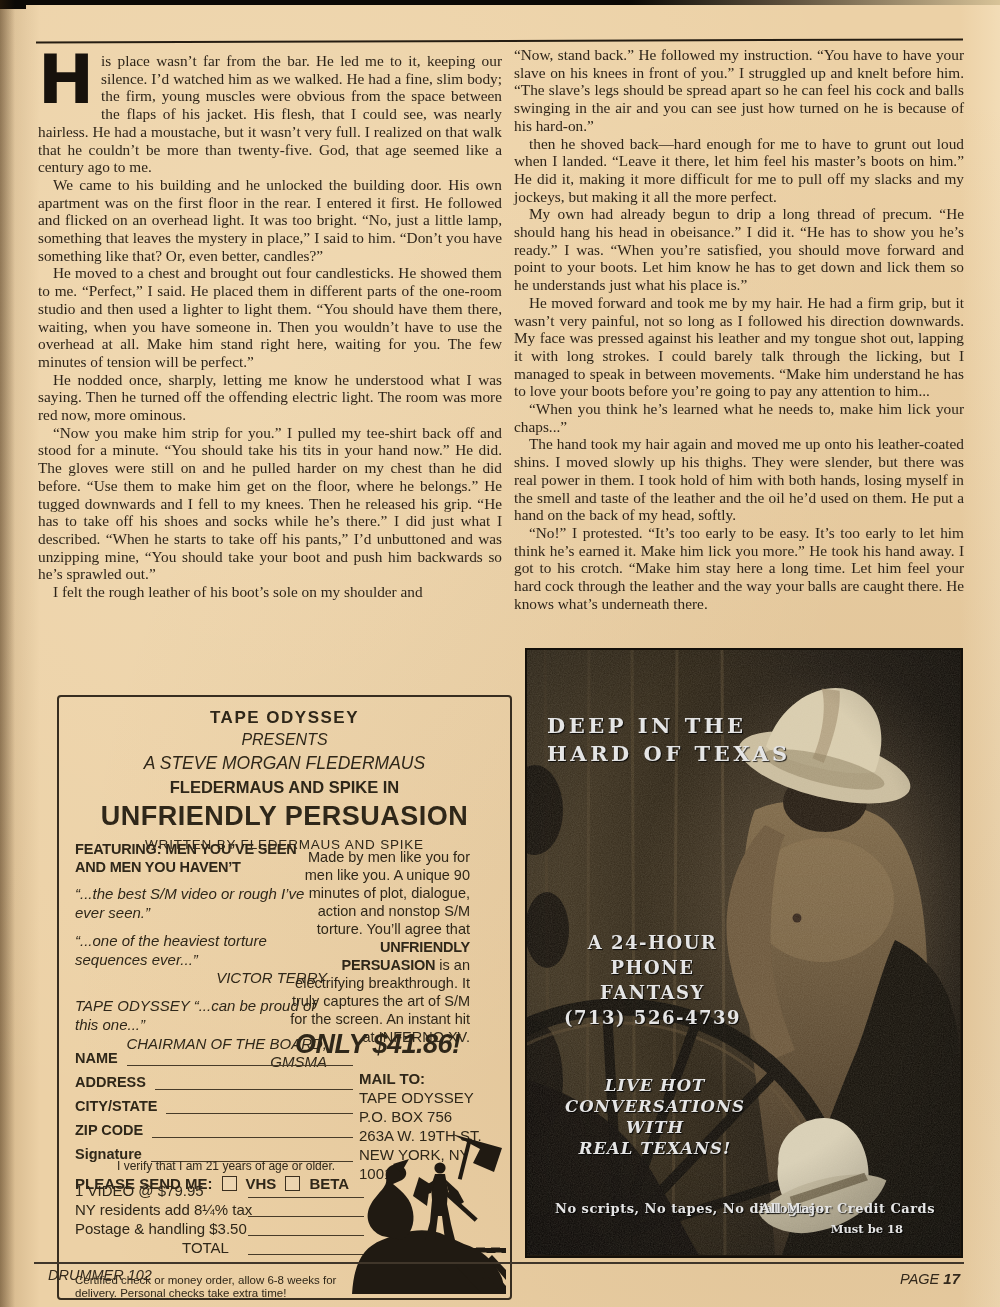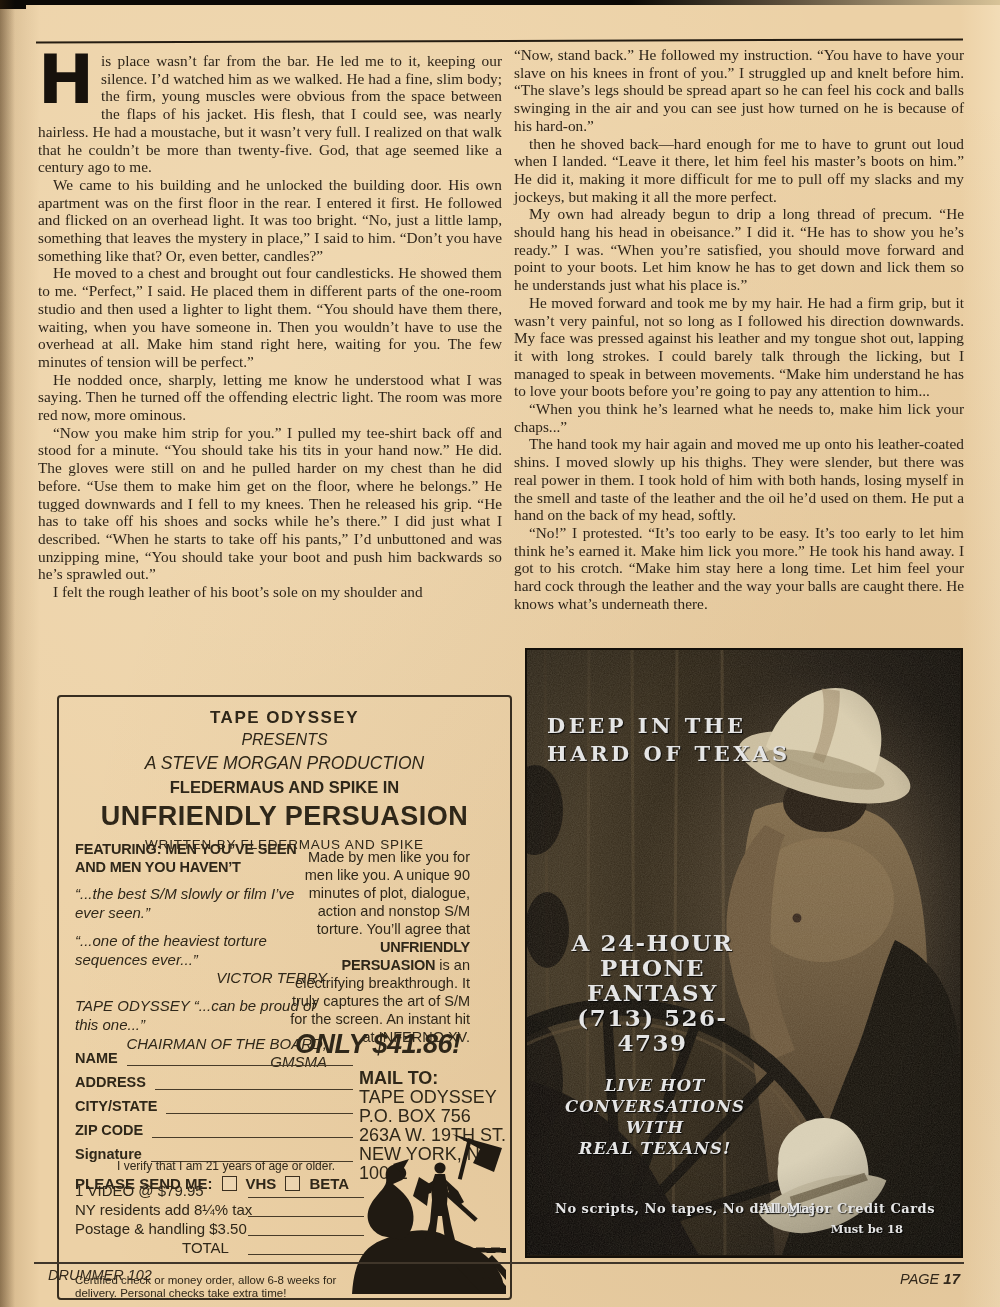--- a/index.html
+++ b/index.html
@@ -42,21 +42,21 @@
   .va-starring { font-weight:bold; font-size:16.5px; margin-top:2px; }
   .va-title    { font-weight:bold; font-size:27px; letter-spacing:.5px; margin-top:1px; }
   .va-written  { font-size:13.5px; letter-spacing:.8px; margin-top:2px; }
   .va-featuring { left:16px; top:143px; width:252px; font-size:14.5px; line-height:1.25; }
   .va-feat-head { font-weight:bold; letter-spacing:-.2px; }
   .va-quote { font-style:italic; margin-top:9px; font-size:15px; }
   .va-attr  { font-style:italic; text-align:right; font-size:15px; }
   .va-blurb { right:40px; top:151px; width:180px; text-align:right; font-size:14.5px; line-height:18px; }
   .va-blurb b { letter-spacing:-.2px; }
   .va-price { left:236px; top:332px; font-weight:bold; font-style:italic; font-size:27px; letter-spacing:-.5px; }
-  .va-mailto { left:300px; top:372px; font-size:18px; line-height:19px; }
+  .va-mailto { left:300px; top:372px; font-size:15px; line-height:19px; }
   .va-mailto .mt-label { font-weight:bold; }
   .va-form { left:16px; top:345px; width:278px; }
   .f-row { display:flex; align-items:flex-end; height:24px; }
   .f-label { font-weight:bold; font-size:14.5px; padding-right:9px; white-space:nowrap; }
   .f-line { flex:1; border-bottom:1.6px solid #473b29; }
   .va-verify { left:58px; top:462px; font-size:12px; }
   .va-sendme { left:16px; top:478px; display:flex; align-items:center; gap:9px;
     font-weight:bold; font-size:15px; }
   .cb { width:13px; height:13px; border:1.8px solid #3a2f1f; display:inline-block; background:rgba(255,255,255,.15); }
   .va-orders { left:16px; top:485px; width:300px; }
@@ -67,21 +67,21 @@
   .va-note { left:16px; top:577px; width:300px; font-size:11.5px; line-height:12.5px; }
   .va-illu { position:absolute; right:4px; bottom:4px; width:154px; height:160px; }
 
   
   .phone-ad { position:absolute; left:525px; top:648px; width:438px; height:610px;
     border:2.5px solid #14100a; box-sizing:border-box; background:#221a10; overflow:hidden; }
   .phone-ad svg.photo { position:absolute; left:0; top:0; z-index:1; }
   .pa-text { position:absolute; z-index:2; color:#e5e5e5; font-family:"DejaVu Serif",serif;
     font-weight:bold; text-shadow:1px 1px 1px rgba(0,0,0,.8); }
   .pa-title { left:20px; top:62px; font-size:21px; line-height:28px; letter-spacing:3.5px; }
-  .pa-tagline { left:28px; top:280px; width:195px; text-align:center; font-size:23px; line-height:25px; letter-spacing:1.5px; }
+  .pa-tagline { left:28px; top:280px; width:195px; text-align:center; font-size:18px; line-height:25px; letter-spacing:1.5px; }
   .pa-script { left:18px; top:425px; width:220px; text-align:center; font-style:italic; font-size:16.5px; line-height:21px; letter-spacing:1px; }
   .pa-features { left:28px; top:551px; font-size:13px; letter-spacing:.5px; }
   .pa-credit { right:26px; top:551px; font-size:13px; letter-spacing:.5px; }
   .pa-age { right:58px; top:572px; font-size:11.5px; }
 
   
   .footer-rule { position:absolute; left:34px; right:36px; top:1262px; height:1.6px; background:#40362a; }
   .footer-left { position:absolute; left:48px; top:1267px; font-family:"Liberation Sans",sans-serif;
     font-style:italic; font-size:14.5px; color:#33291c; }
   .footer-right { position:absolute; right:40px; top:1270px; font-family:"Liberation Sans",sans-serif;
@@ -117,29 +117,29 @@
         <p>“When you think he’s learned what he needs to, make him lick your chaps...”</p>
         <p>The hand took my hair again and moved me up onto his leather-coated shins. I moved slowly up his thighs. They were slender, but there was real power in them. I took hold of him with both hands, losing myself in the smell and taste of the leather and the oil he’d used on them. He put a hand on the back of my head, softly.</p>
         <p>“No!” I protested. “It’s too early to be easy. It’s too early to let him think he’s earned it. Make him lick you more.” He took his hand away. I got to his crotch. “Make him stay here a long time. Let him feel your hard cock through the leather and the way your balls are caught there. He knows what’s underneath there.</p>
       </div>
   </div>
 
   <div class="video-ad">
     <div class="va-header">
       <div class="va-brand">TAPE ODYSSEY</div>
       <div class="va-presents">PRESENTS</div>
-      <div class="va-prod">A STEVE MORGAN PRODUCTION</div>
+      <div class="va-prod">A STEVE MORGAN FLEDERMAUS</div>
       <div class="va-starring">FLEDERMAUS AND SPIKE IN</div>
       <div class="va-title">UNFRIENDLY PERSUASION</div>
       <div class="va-written">WRITTEN BY FLEDERMAUS AND SPIKE</div>
     </div>
 
     <div class="va-featuring">
       <div class="va-feat-head">FEATURING: MEN YOU’VE SEEN AND MEN YOU HAVEN’T</div>
-      <div class="va-quote">“...the best S/M slowly or film I’ve ever seen.”</div>
+      <div class="va-quote">“...the best S/M video or rough I’ve ever seen.”</div>
       <div class="va-quote">“...one of the heaviest torture sequences ever...”</div>
       <div class="va-attr">VICTOR TERRY</div>
       <div class="va-quote">TAPE ODYSSEY “...can be proud of this one...”</div>
       <div class="va-attr">CHAIRMAN OF THE BOARD,</div>
       <div class="va-attr">GMSMA</div>
     </div>
 
     <div class="va-blurb"><span>Made by men like you for men like you. A unique 90 minutes of plot, dialogue, action and nonstop S/M torture. You’ll agree that </span><b>UNFRIENDLY PERSUASION</b><span> is an electrifying breakthrough. It truly captures the art of S/M for the screen. An instant hit at INFERNO XV.</span></div>
 
     <div class="va-price">ONLY $41.86!</div>

